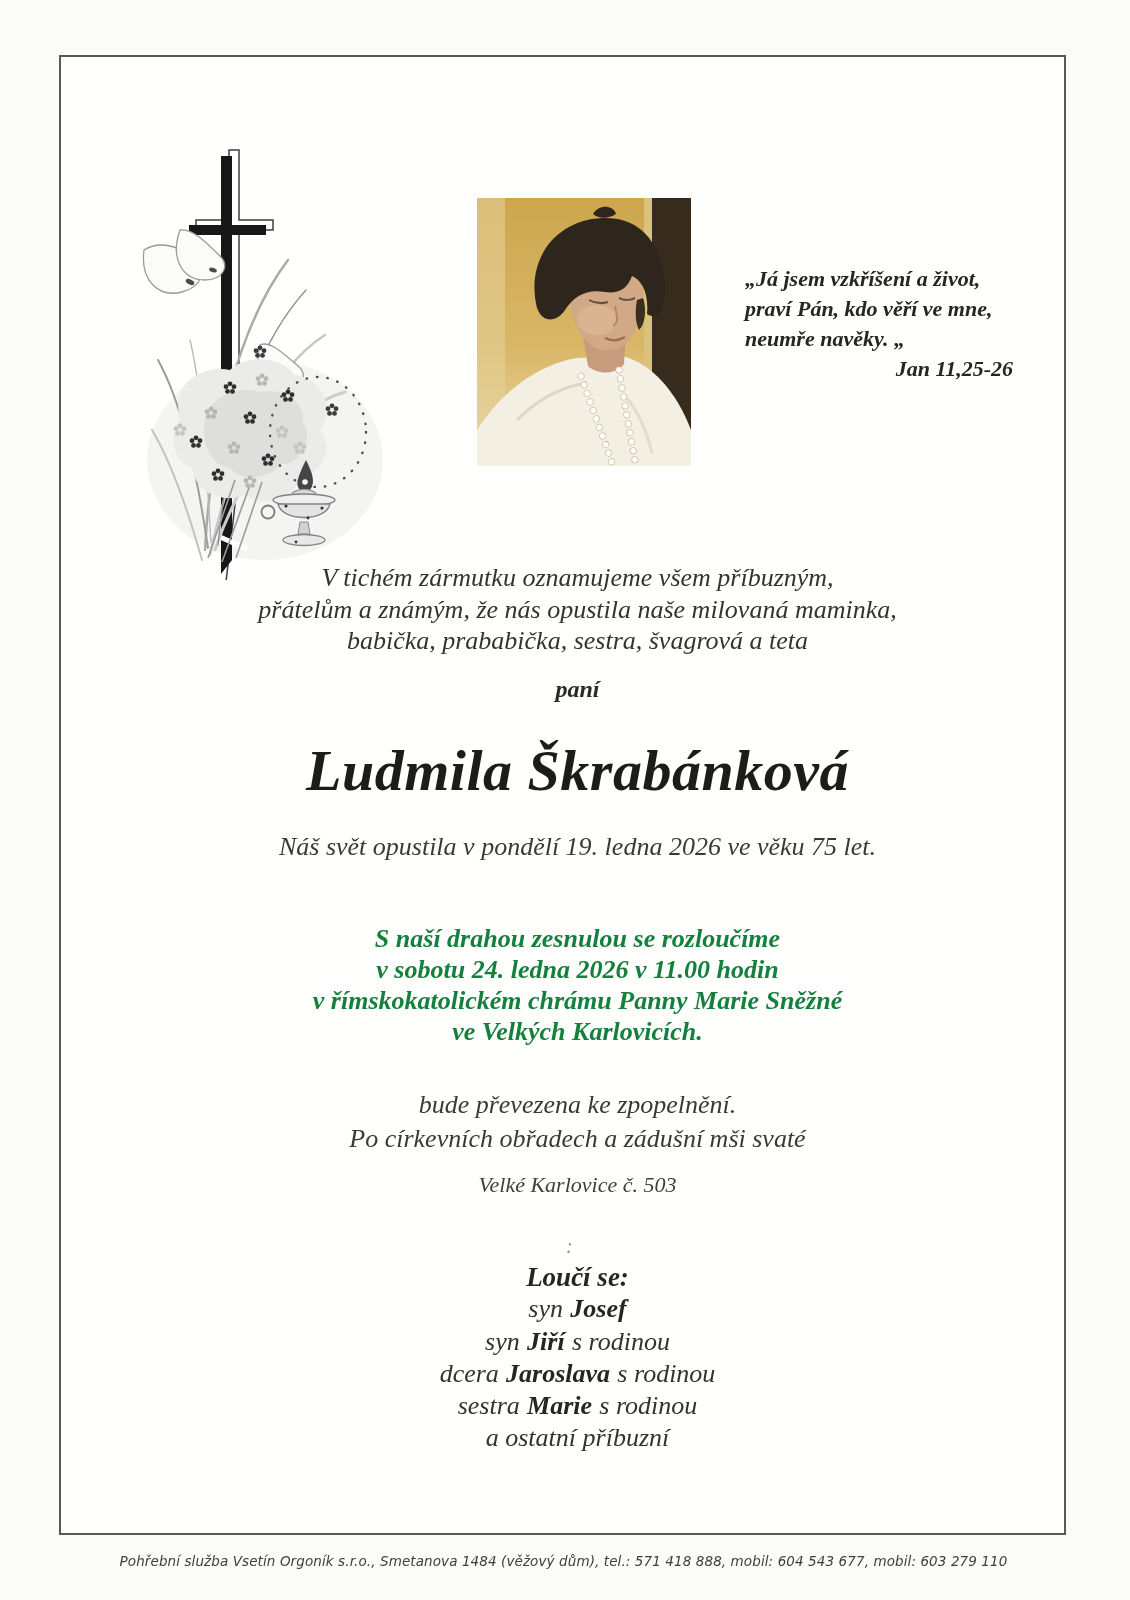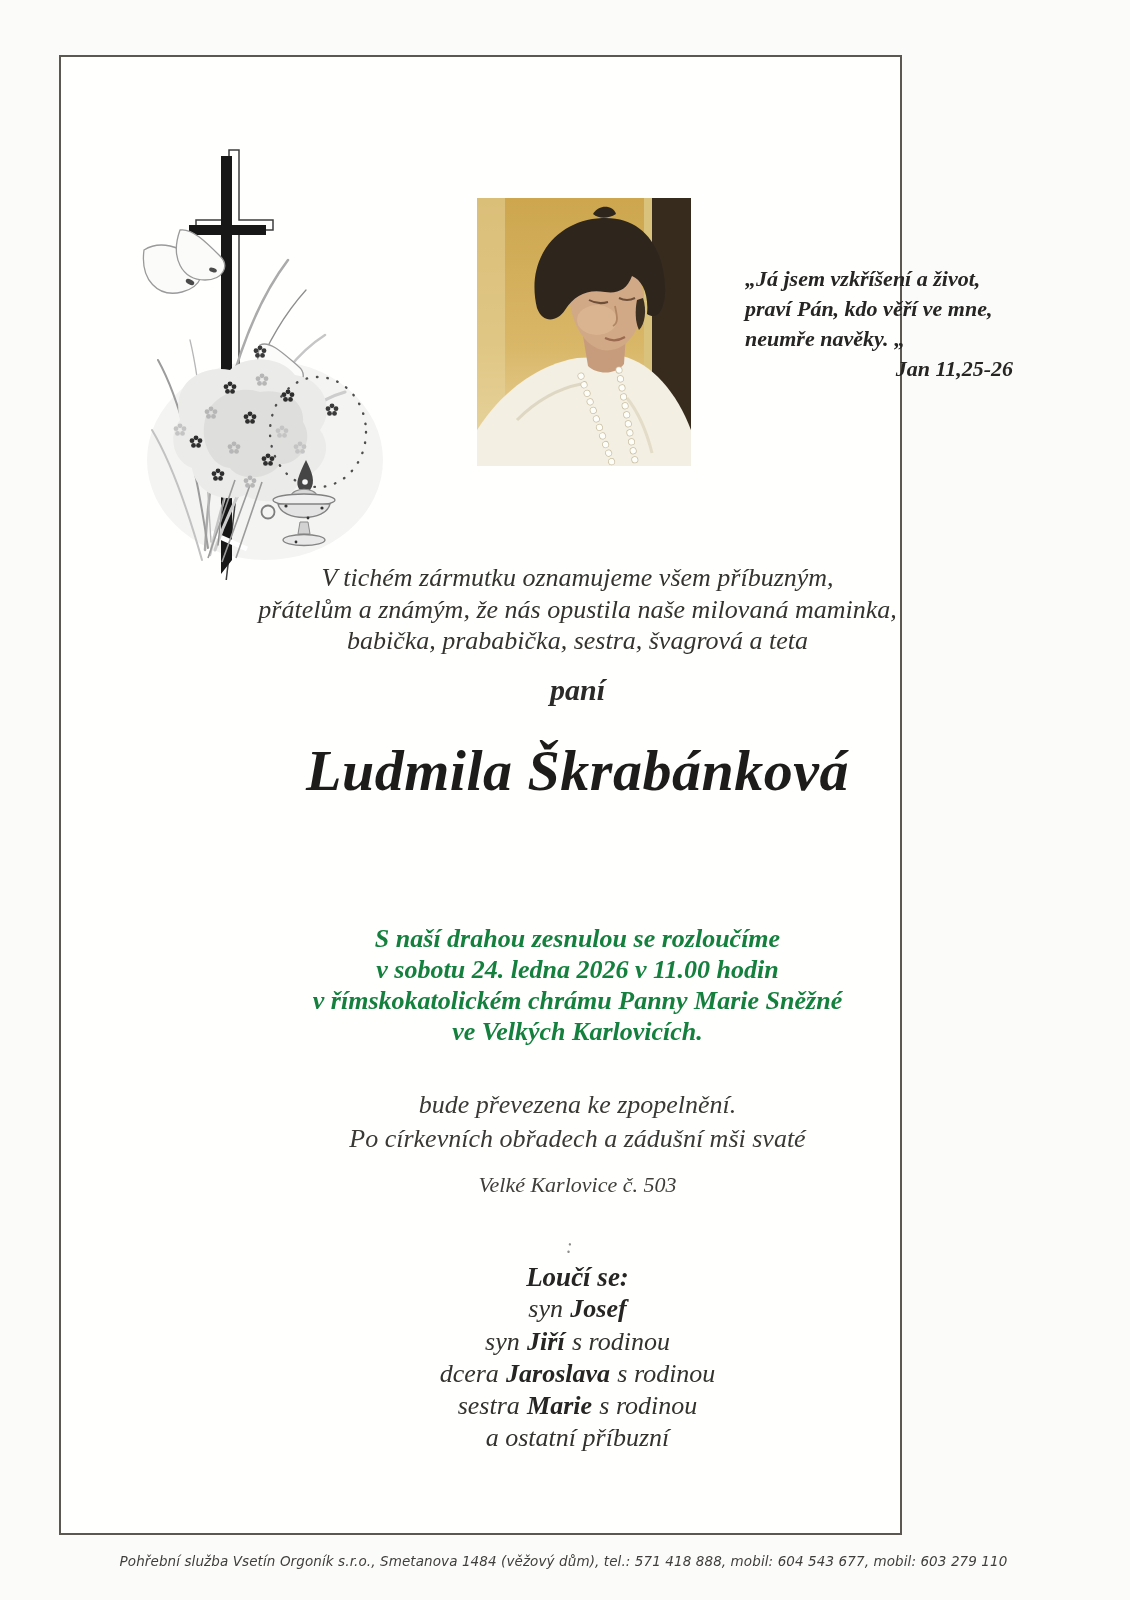--- a/index.html
+++ b/index.html
@@ -4,33 +4,33 @@
 <style>
   html,body{margin:0;padding:0;}
   body{
     width:1130px;height:1600px;position:relative;
     background:#fbfbf9;
     font-family:"Liberation Serif","DejaVu Serif",serif;
     color:#2e2d2b;
     overflow:hidden;
   }
   .card{
-    position:absolute;left:59px;top:55px;width:843px;height:1480px;
+    position:absolute;left:59px;top:55px;width:1007px;height:1480px;
     background:#fffffe;border:2px solid #5a5850;box-sizing:border-box;
   }
   .abs{position:absolute;}
   .tx{position:absolute;left:14px;width:1005px;text-align:center;}
   .memorial-art{left:49px;top:73px;width:290px;height:450px;}
   .portrait{left:416px;top:141px;width:214px;height:268px;}
   .quote{left:684px;top:207px;width:270px;font-style:italic;font-weight:bold;
          font-size:22px;line-height:30px;color:#262524;}
   .quote .q-line{white-space:nowrap;display:block;}
   .quote .q-ref{display:block;text-align:right;padding-right:2px;}
   .announcement{top:505px;font-style:italic;font-size:26px;line-height:31.5px;color:#34332f;}
-  .honorific{top:617px;font-style:italic;font-weight:bold;font-size:30px;line-height:31px;color:#2b2a28;}
+  .honorific{top:617px;font-style:italic;font-weight:bold;font-size:24px;line-height:31px;color:#2b2a28;}
   .name{top:676px;font-style:italic;font-weight:bold;font-size:58px;line-height:62px;
         letter-spacing:0.5px;color:#1d1c1a;margin-top:7px;}
   .death-notice{top:774px;font-style:italic;font-size:26px;line-height:32px;color:#3a3935;}
   .farewell{top:866px;font-style:italic;font-weight:bold;font-size:26px;line-height:31px;color:#15803d;text-align:center;}
   .cremation{top:1031px;font-style:italic;font-size:26px;line-height:34px;color:#3a3935;}
   .address{top:1115px;font-style:italic;font-size:22px;line-height:26px;color:#3f3e3a;}
   .artifact-colon{left:505px;top:1178px;font-size:20px;color:#8e8d89;font-style:italic;}
   .mourners{top:1204px;font-style:italic;font-size:26px;line-height:32.3px;color:#33322e;}
   .mourners .m-head{font-weight:bold;font-size:27px;color:#262524;}
   .m-name{font-weight:bold;color:#262524;}
@@ -177,20 +177,21 @@
   <div class="tx announcement">
     <div>V tichém zármutku oznamujeme všem příbuzným,</div>
     <div>přátelům a známým, že nás opustila naše milovaná maminka,</div>
     <div>babička, prababička, sestra, švagrová a teta</div>
   </div>
 
   <div class="tx honorific">paní</div>
 
   <div class="tx name">Ludmila Škrabánková</div>
 
+  <div class="tx death-notice">Náš svět opustila v pondělí 19. ledna 2026 ve věku 75 let.</div>
 
   <div class="tx farewell">
     <div>S naší drahou zesnulou se rozloučíme</div>
     <div>v sobotu 24. ledna 2026 v 11.00 hodin</div>
     <div>v římskokatolickém chrámu Panny Marie Sněžné</div>
     <div>ve Velkých Karlovicích.</div>
   </div>
 
   <div class="tx cremation">
     <div>bude převezena ke zpopelnění.</div>

